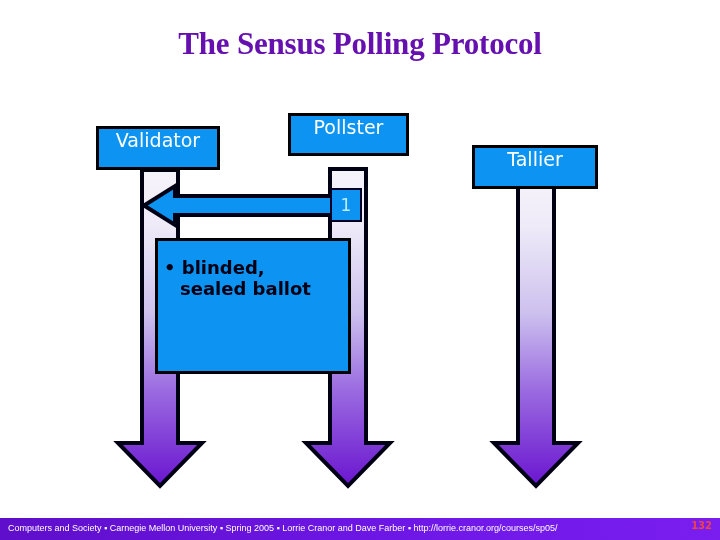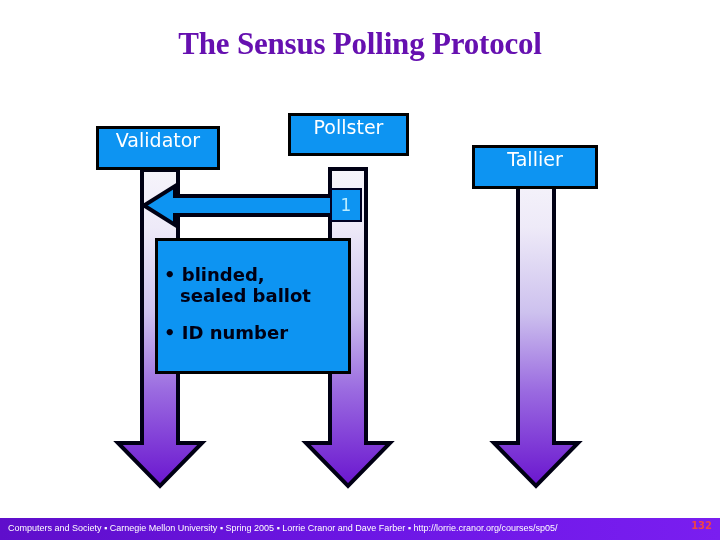--- a/index.html
+++ b/index.html
@@ -92,21 +92,21 @@
     font-size: 18px;
     font-weight: bold;
     line-height: 1.17;
   }
   #message-box ul {
     list-style: none;
     margin: 0;
     padding: 0;
   }
   #message-box li {
-    margin: 16px 0 1px 0;
+    margin: 9px 0 1px 0;
     padding-left: 16px;
     text-indent: -16px;
     white-space: pre-line;
   }
   #message-box li::before {
     content: "\2022\00a0";
   }
 
   
   #footer-bar {
@@ -184,19 +184,18 @@
 </div>
 
 <div id="step-badge-1">
   <span>1</span>
 </div>
 
 <div id="message-box">
   <ul>
     <li>blinded,
 sealed ballot</li>
-    <li>ID number</li>
   </ul>
 </div>
 
 <div id="footer-bar"></div>
 <div id="footer-text">Computers and Society  ▪  Carnegie Mellon University  ▪  Spring 2005  ▪  Lorrie Cranor and Dave Farber  ▪  http://lorrie.cranor.org/courses/sp05/</div>
 <div id="footer-page-number">132</div>
 
 </body></html>

